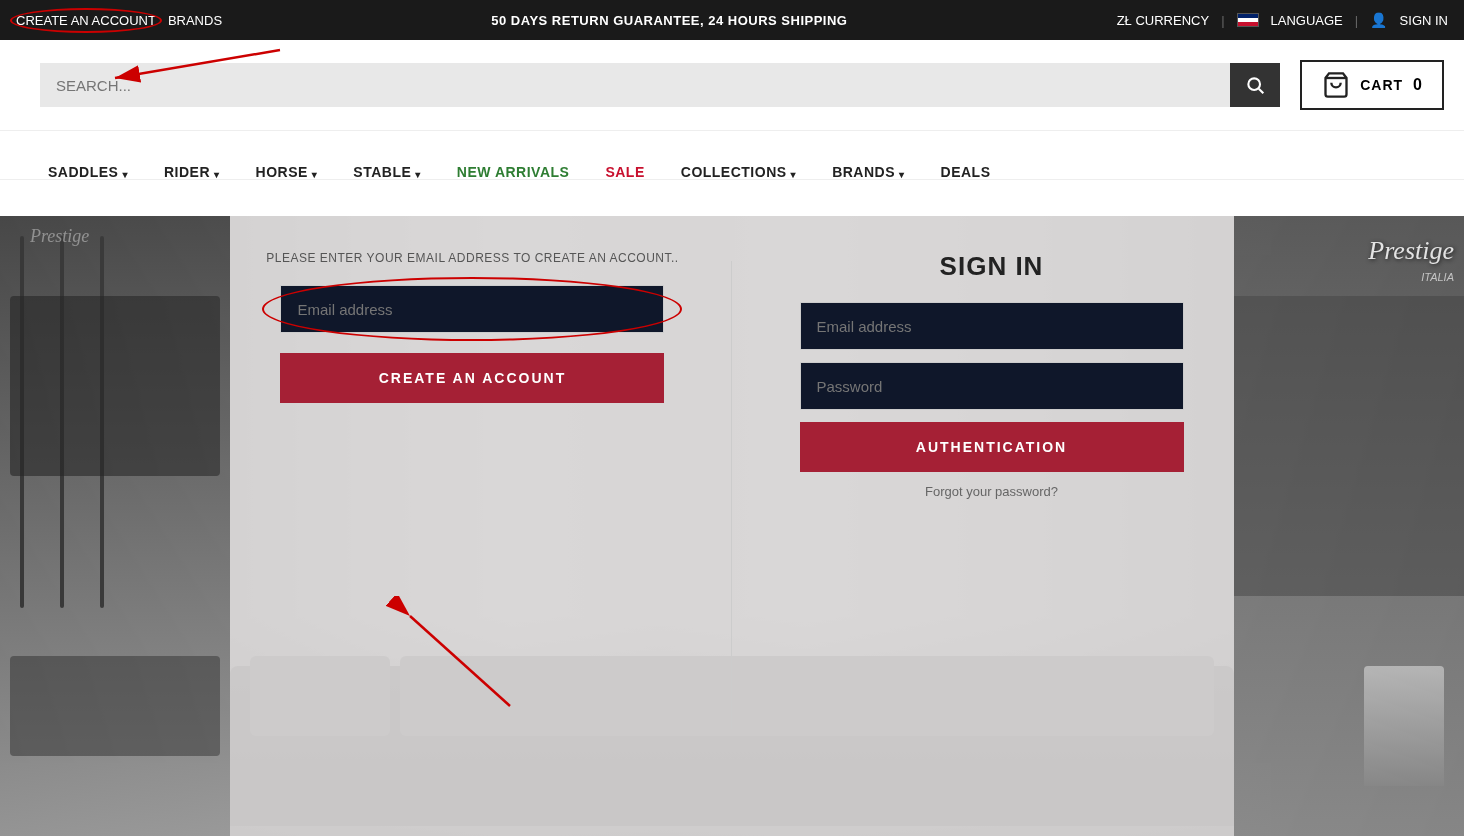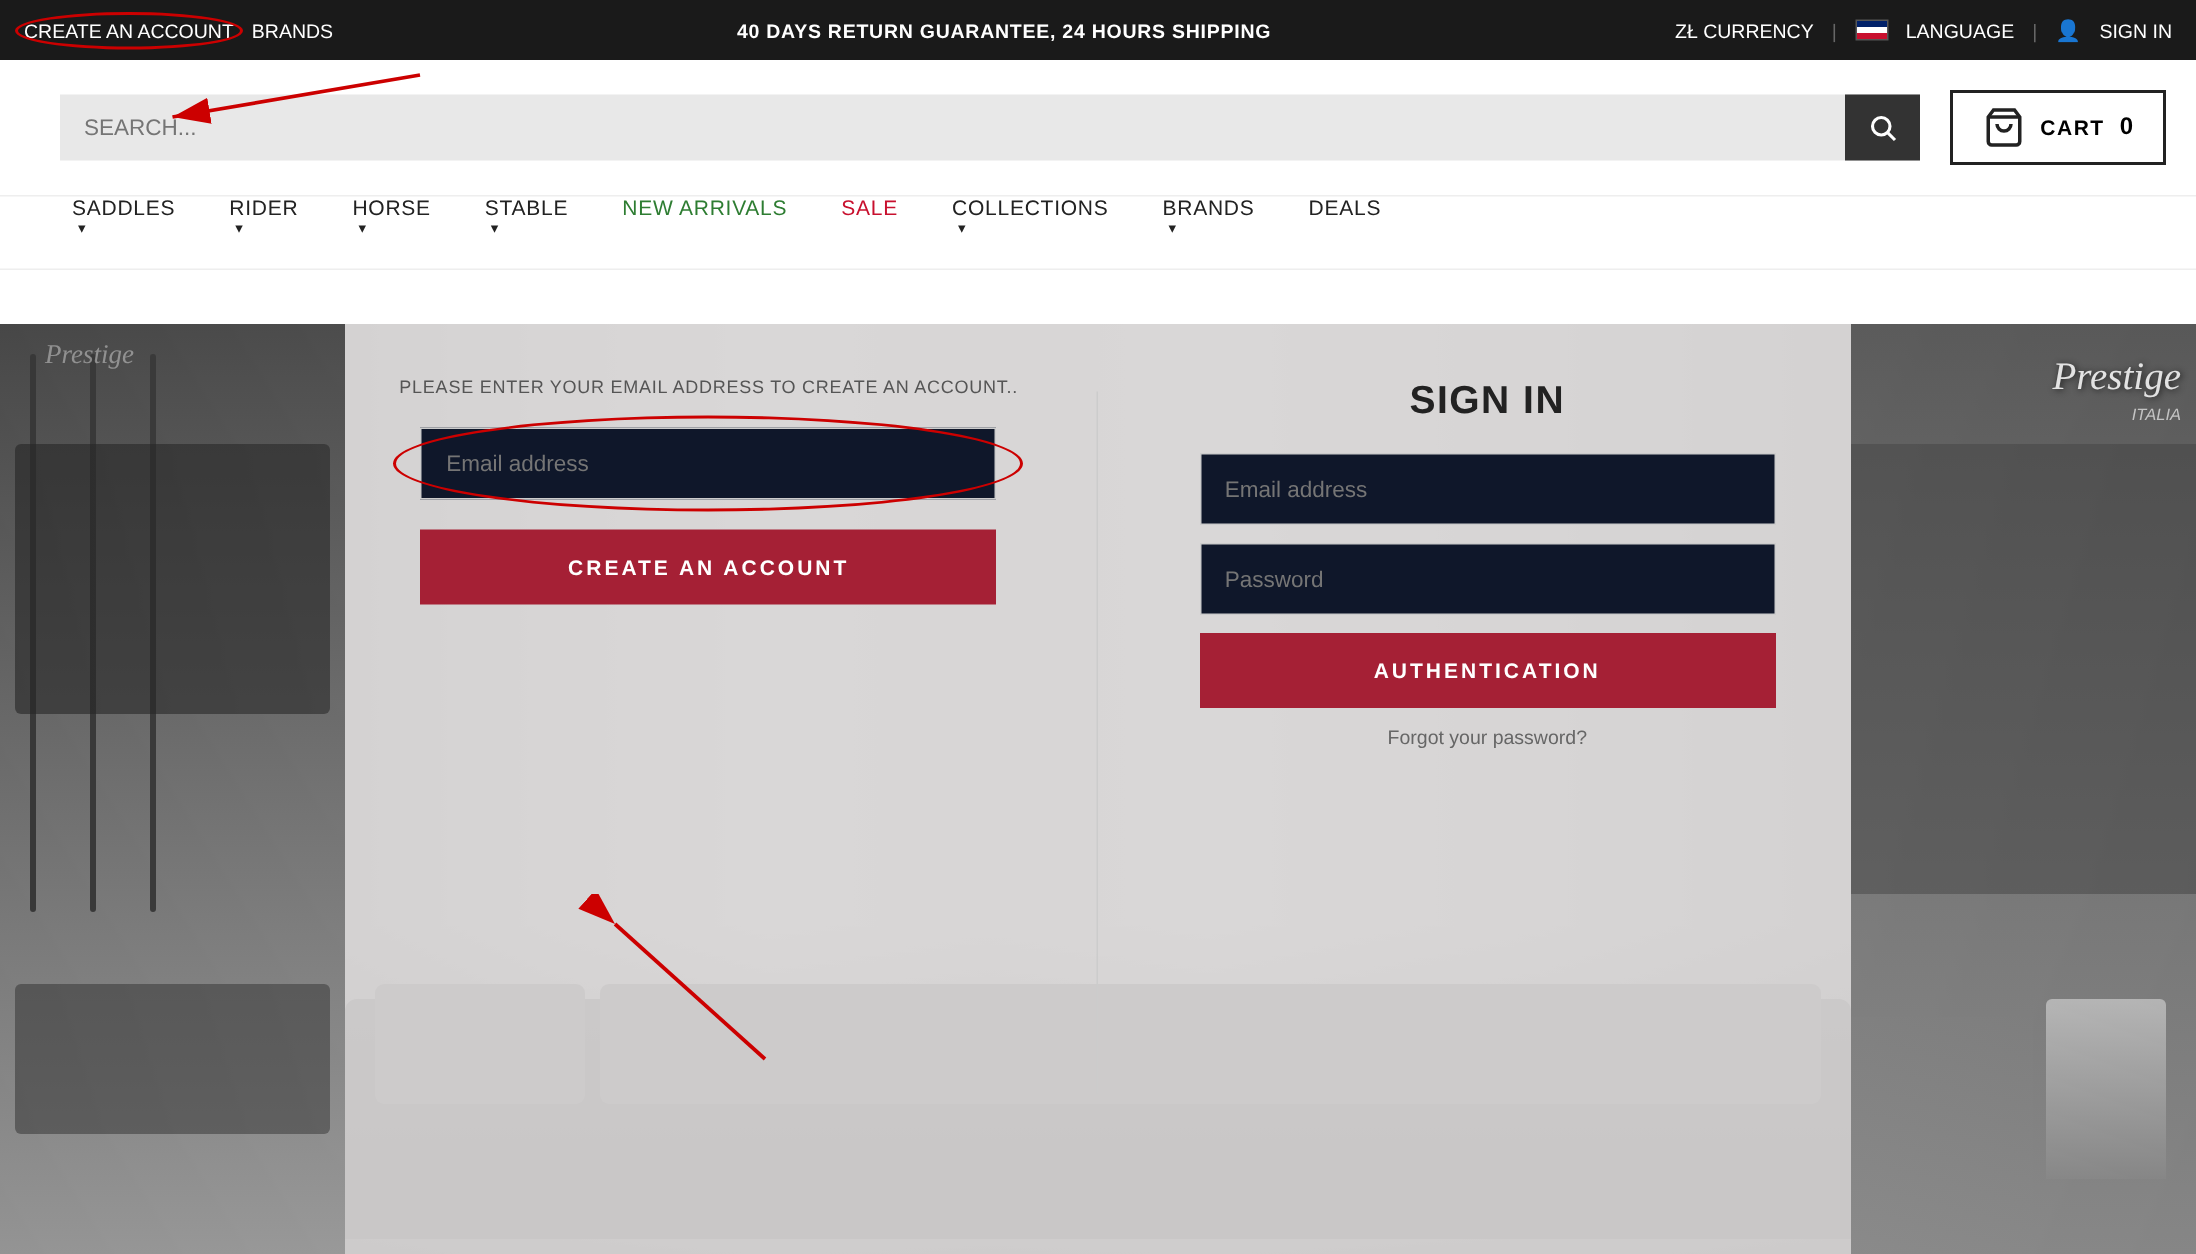--- a/index.html
+++ b/index.html
@@ -78,29 +78,28 @@
       display: flex;
       align-items: center;
       padding: 0 30px;
       height: 50px;
       gap: 0;
     }
     .nav-item {
       padding: 0 18px;
       height: 50px;
       display: flex;
-      align-items: flex-start;
+      align-items: flex-end;
       font-size: 14px;
-      font-weight: normal;
+      font-weight: bold;
       color: #222;
       letter-spacing: 0.5px;
       cursor: pointer;
       text-transform: uppercase;
       position: relative;
-      flex-direction: column;
     }
     .nav-item.new-arrivals { color: #2e7d32; }
     .nav-item.sale { color: #c8102e; }
     .nav-item .chevron { font-size: 10px; margin-left: 4px; }
 
     
     .main-content {
       position: relative;
       width: 100%;
       height: 620px;
@@ -213,21 +212,21 @@
 
 <div class="top-bar">
   <div class="top-bar-left">
     <div class="top-create-wrapper">
       <span class="top-oval"></span>
       <a href="#">CREATE AN ACCOUNT</a>
     </div>
     <a href="#">BRANDS</a>
   </div>
   <div class="top-bar-center">
-    <span>40 DAYS RETURN GUARANTEE, 24 HOURS SHIPPING</span>
+    <span>50 DAYS RETURN GUARANTEE, 24 HOURS SHIPPING</span>
   </div>
   <div class="top-bar-right">
     <span>ZŁ  CURRENCY</span>
     <span class="top-bar-divider">|</span>
     <span style="display:inline-block;width:22px;height:14px;background:linear-gradient(180deg,#012169 33%,#fff 33%,#fff 66%,#c8102e 66%);border:1px solid #555;vertical-align:middle;"></span>
     <span>LANGUAGE</span>
     <span class="top-bar-divider">|</span>
     <span class="user-icon">👤</span>
     <span>SIGN IN</span>
   </div>

